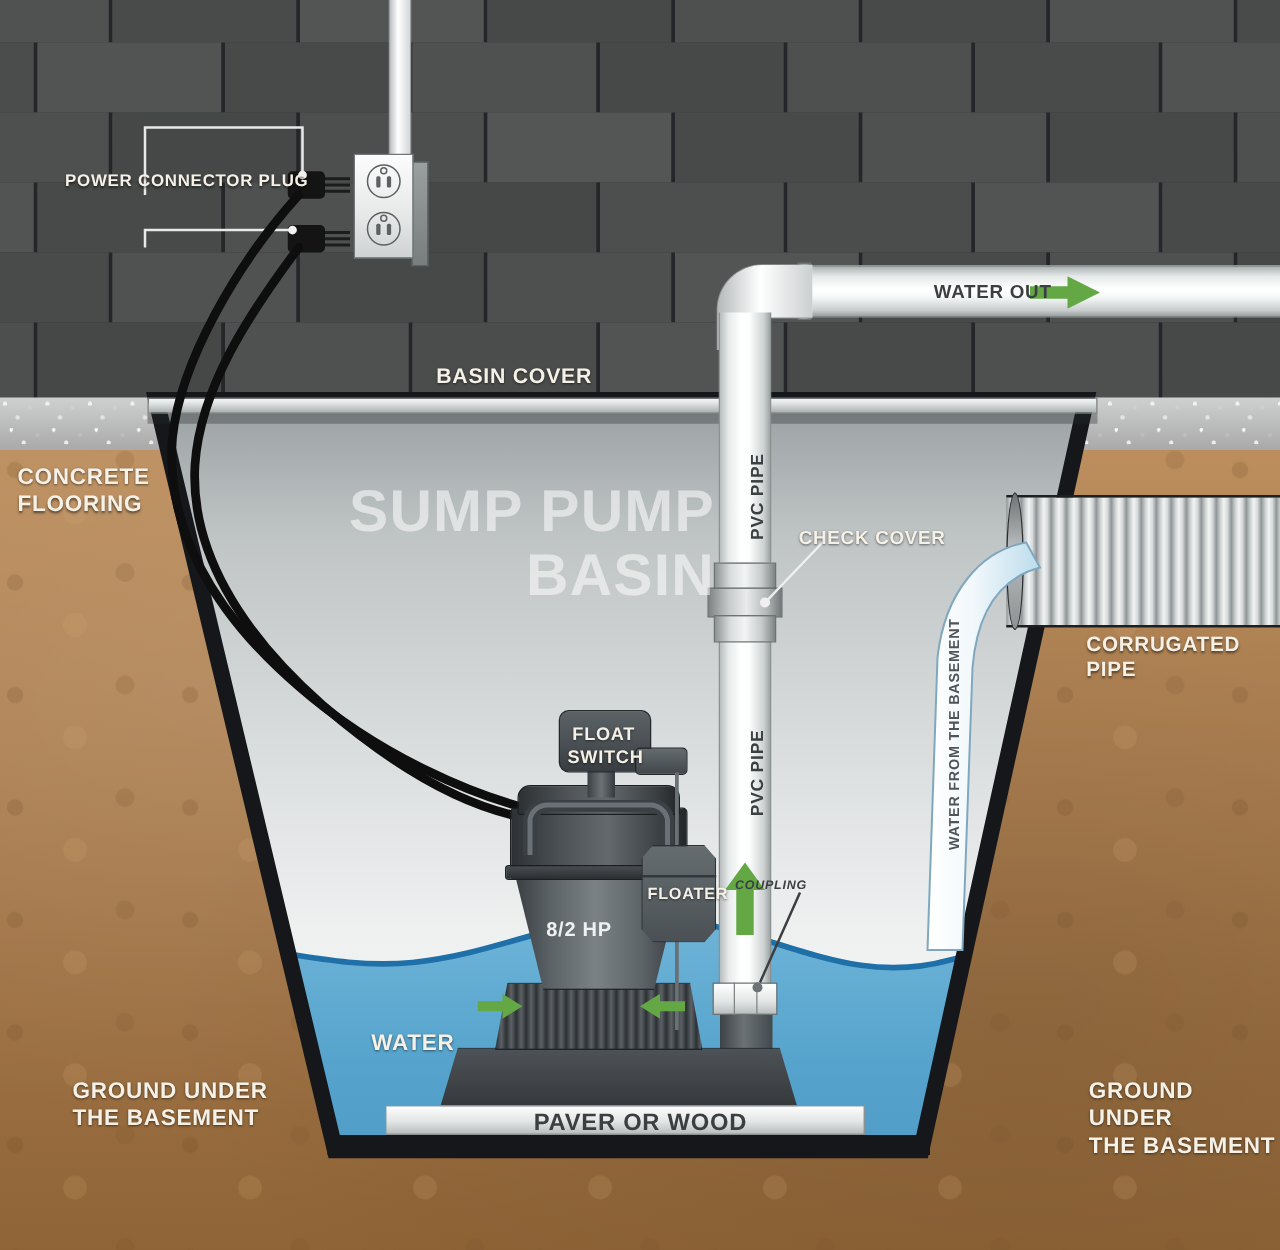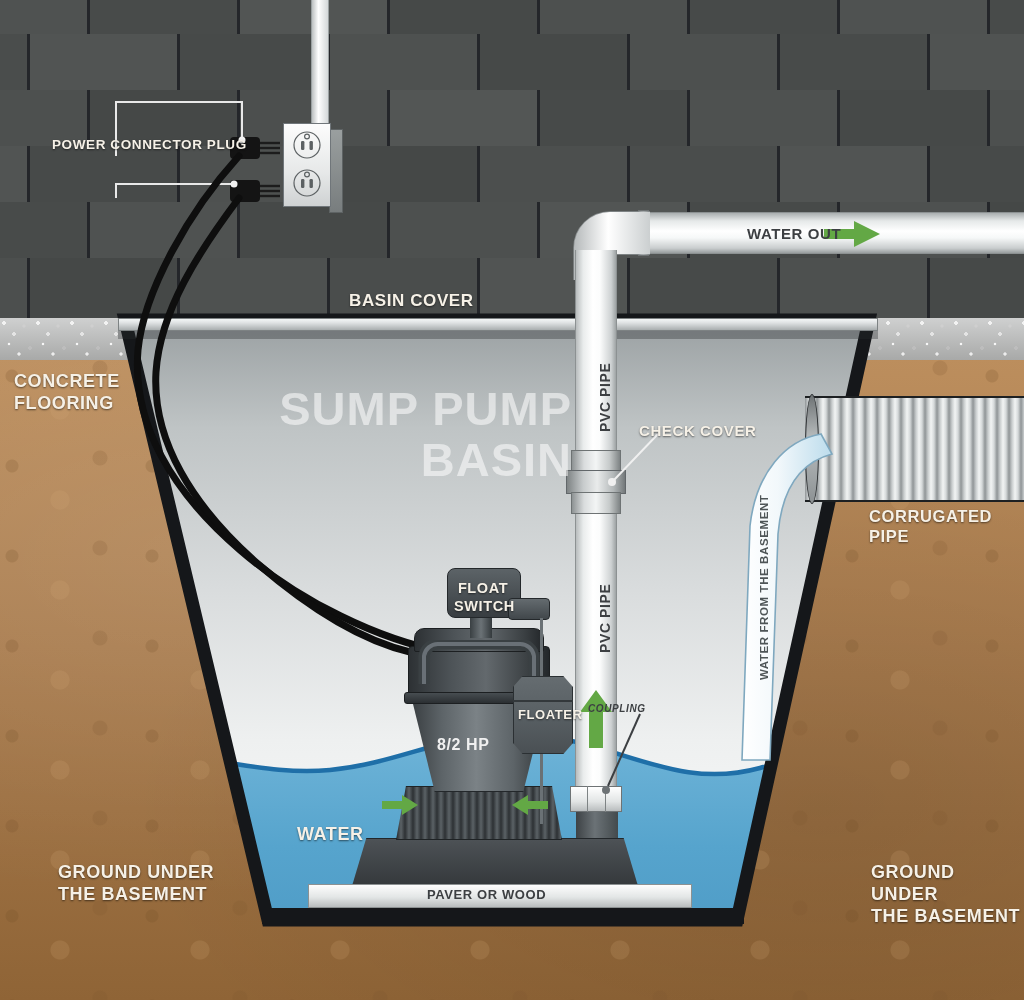--- a/index.html
+++ b/index.html
@@ -99,21 +99,21 @@
   #lbl-basin-cover { left: 349px; top: 291px; font-size: 17px; }
   #lbl-concrete { left: 14px; top: 371px; font-size: 18px; }
   #lbl-corrugated { left: 869px; top: 506px; font-size: 16.5px; }
   #lbl-ground-l { left: 58px; top: 862px; font-size: 18px; }
   #lbl-ground-r { left: 871px; top: 862px; font-size: 18px; }
   #lbl-water { left: 297px; top: 824px; font-size: 18px; }
   #lbl-checkvalve { left: 639px; top: 422px; font-size: 15px; }
   #lbl-coupling { left: 588px; top: 703px; font-size: 10px; font-style: italic; }
   #lbl-waterout { left: 747px; top: 225px; font-size: 15px; }
   #lbl-heavyduty { left: 381px; top: 850px; font-size: 13.5px; }
-  #lbl-paver { left: 427px; top: 887px; font-size: 13px; }
+  #lbl-paver { left: 427px; top: 887px; font-size: 19px; }
   #lbl-hp { left: 437px; top: 735px; font-size: 16px; color:#f0f0f0; }
   #lbl-floatswitch {
     left: 454px; top: 580px; font-size: 14.5px; text-align: center; width: 58px;
   }
   #lbl-floater { left: 518px; top: 707px; font-size: 13px; }
 
   .vtext {
     transform-origin: 0 0;
     transform: rotate(-90deg);
     white-space: nowrap;

